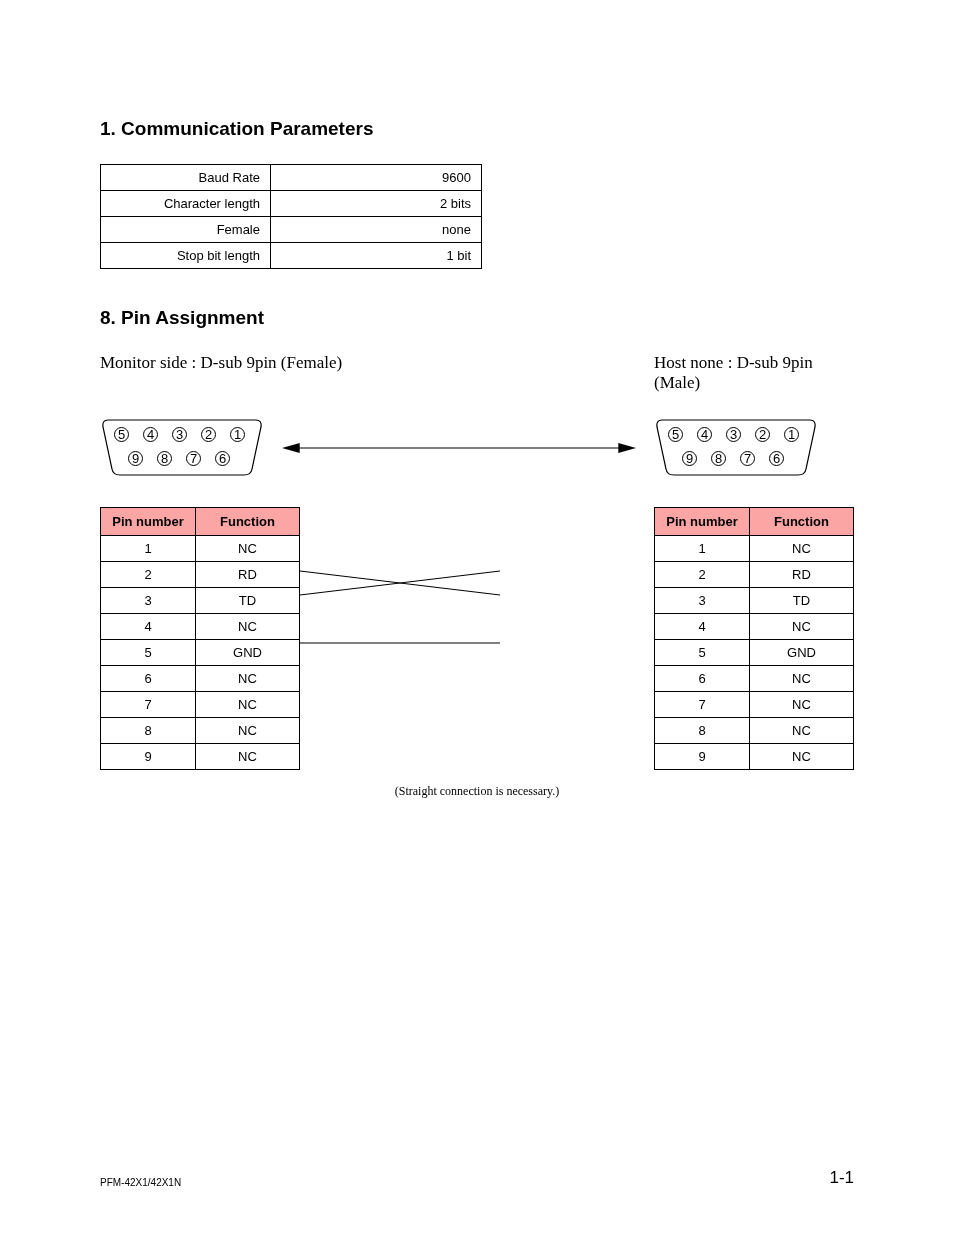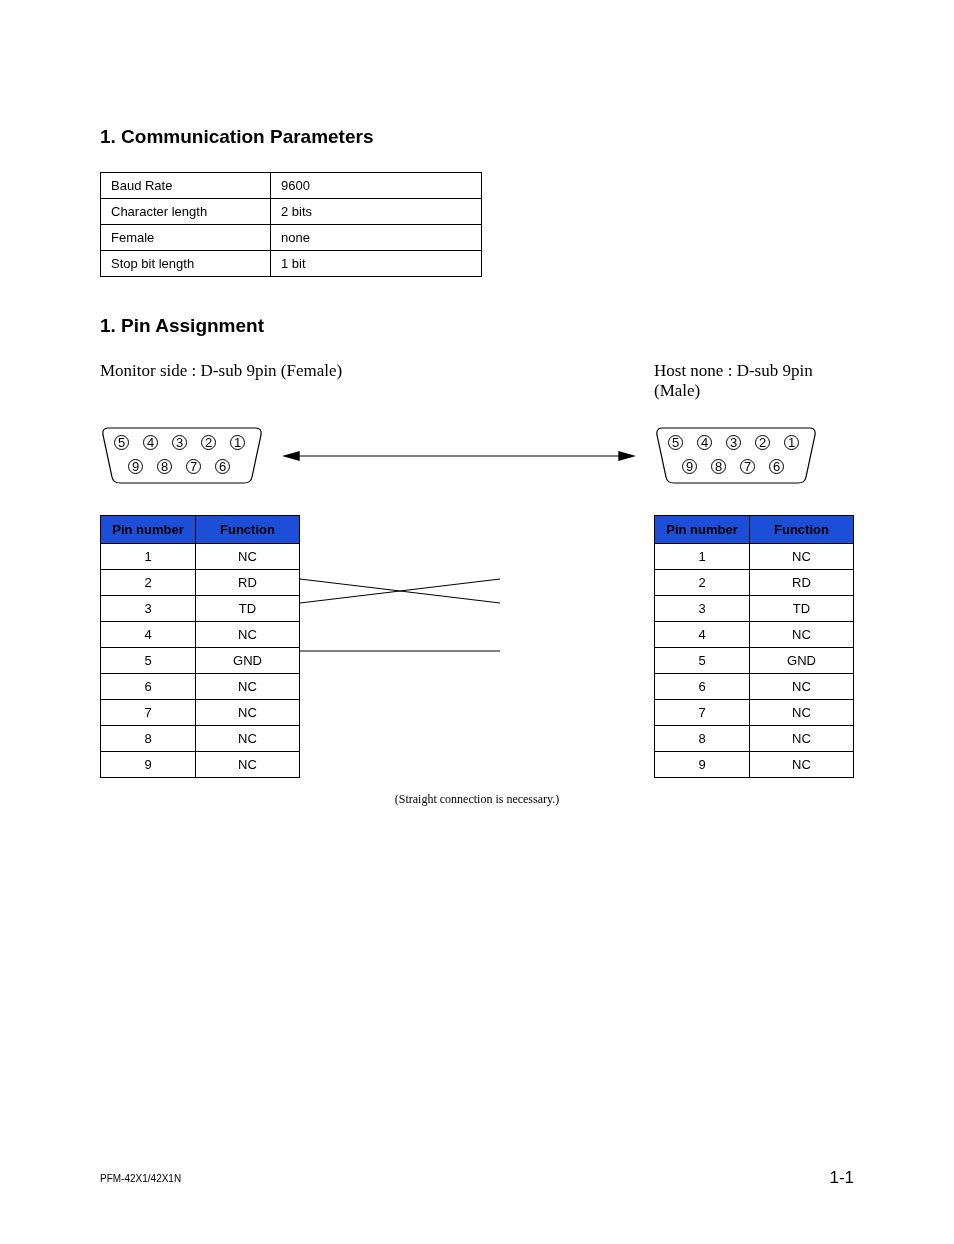--- a/index.html
+++ b/index.html
@@ -16,26 +16,26 @@
       position: relative;
       padding: 118px 100px 0 100px;
     }
     h2 {
       font-size: 19px;
       font-weight: bold;
       margin-bottom: 24px;
     }
     .section {
       margin-bottom: 38px;
-      margin-top: 8px;
     }
     .param-table {
       border-collapse: collapse;
       width: 382px;
       font-size: 13px;
+      text-align: right;
     }
     .param-table td {
       border: 1px solid #000;
       padding: 5px 10px;
       height: 24px;
     }
     .param-table td:first-child {
       width: 170px;
     }
     .columns {
@@ -76,21 +76,21 @@
     .pin-table {
       border-collapse: collapse;
       width: 200px;
       font-size: 13px;
     }
     .pin-table th {
       border: 1px solid #000;
       padding: 6px 4px;
       font-weight: bold;
       text-align: center;
-      background: #1d4ed8;
+      background: #fca5a5;
       height: 28px;
     }
     .pin-table td {
       border: 1px solid #000;
       padding: 5px 4px;
       text-align: center;
       height: 24px;
     }
     .pin-table td:first-child,
     .pin-table th:first-child {
@@ -118,21 +118,21 @@
       margin-top: 14px;
       width: 100%;
     }
     .footer {
       position: absolute;
       bottom: 56px;
       left: 100px;
       right: 100px;
       display: flex;
       justify-content: space-between;
-      align-items: center;
+      align-items: flex-end;
       font-size: 12px;
       gap: 28px;
     }
     .footer-left {
       font-size: 10px;
     }
     .footer-right {
       font-size: 17px;
     }
     .pin-label-row {
@@ -178,21 +178,21 @@
         </tr>
         <tr>
           <td>Stop bit length</td>
           <td>1 bit</td>
         </tr>
       </tbody>
   </table>
 </div>
 
 <div class="section">
-  <h2>1.  Pin Assignment</h2>
+  <h2>8.  Pin Assignment</h2>
 
   <div class="columns">
     <div class="side-label">Monitor side : D-sub 9pin (Female)</div>
     <div class="side-label" style="width:200px">Host none : D-sub 9pin (Male)</div>
   </div>
 
   <div class="connector-row">
     <div class="connector-wrap">
       <svg class="connector-svg" width="164" height="62" viewBox="0 0 164 62">
         <path d="M 8 3 L 156 3 Q 162 3 161 10 L 152 52 Q 151 58 144 58 L 20 58 Q 13 58 12 52 L 3 10 Q 2 3 8 3 Z" fill="none" stroke="#000" stroke-width="1.2"></path>

